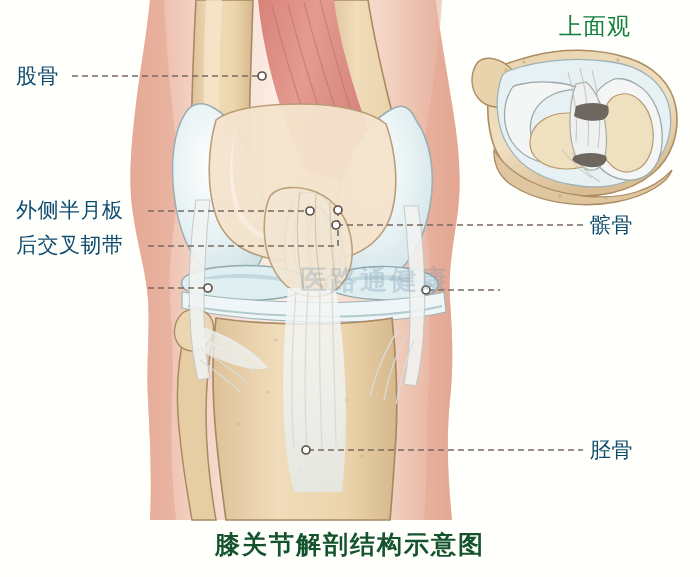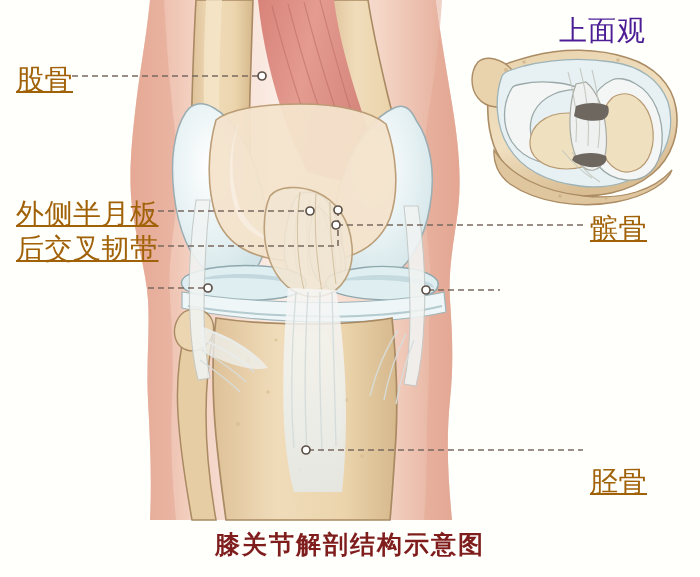--- a/index.html
+++ b/index.html
@@ -22,45 +22,44 @@
   }
   svg.art {
     position: absolute;
     left: 0; top: 0;
     width: 700px;
     height: 577px;
     display: block;
   }
   .label {
     position: absolute;
-    color: #a16207;
-    font-size: 28px;
+    color: #0c4a6e;
+    font-size: 21px;
     line-height: 1;
     letter-spacing: 0.5px;
     white-space: nowrap;
     font-family: "DejaVu Sans", "Liberation Sans", sans-serif;
-    text-decoration: underline;
   }
   .label.right-side { text-align: left; }
   .label.left-side  { text-align: right; }
   .inset-title {
     position: absolute;
-    color: #4c1d95;
-    font-size: 28px;
+    color: #15803d;
+    font-size: 23px;
     line-height: 1;
     letter-spacing: 1px;
     white-space: nowrap;
-    font-family: Liberation Sans, sans-serif;
+    font-family: Liberation Mono, monospace;
   }
   .caption {
     position: absolute;
     left: 0;
     width: 700px;
     text-align: center;
-    color: #7f1d1d;
+    color: #14532d;
     font-size: 25px;
     font-weight: bold;
     letter-spacing: 2px;
     font-family: "DejaVu Sans", "Liberation Sans", sans-serif;
   }
   .watermark {
     position: absolute;
     color: rgba(120,150,175,0.30);
     font-size: 27px;
     font-weight: bold;
@@ -319,30 +318,31 @@
       <circle cx="262" cy="76" r="4"></circle>
       <circle cx="310" cy="211" r="4"></circle>
       <circle cx="338" cy="210" r="4"></circle>
       <circle cx="208" cy="288" r="4"></circle>
       <circle cx="336" cy="225" r="4"></circle>
       <circle cx="426" cy="290" r="4"></circle>
       <circle cx="306" cy="450" r="4"></circle>
     </g>
   </svg>
 
+  <div class="watermark" style="left:300px; top:262px;">医路通健康</div>
 
   <div class="label left-side" style="left:16px; top:66px;">股骨</div>
 
   <div class="label left-side" style="left:16px; top:200px;">外侧半月板</div>
 
   <div class="label left-side" style="left:16px; top:235px;text-align:right;">后交叉韧带</div>
 
 
   <div class="label right-side" style="left:590px; top:215px;">髌骨</div>
 
 
-  <div class="label right-side" style="left:590px; top:440px;margin-top:28px;">胫骨</div>
+  <div class="label right-side" style="left:590px; top:440px;">胫骨</div>
 
   <div class="inset-title" style="left:559px; top:17px;">上面观</div>
 
   <div class="caption" style="top:528px;">膝关节解剖结构示意图</div>
 
 </div>
 
 </body></html>

